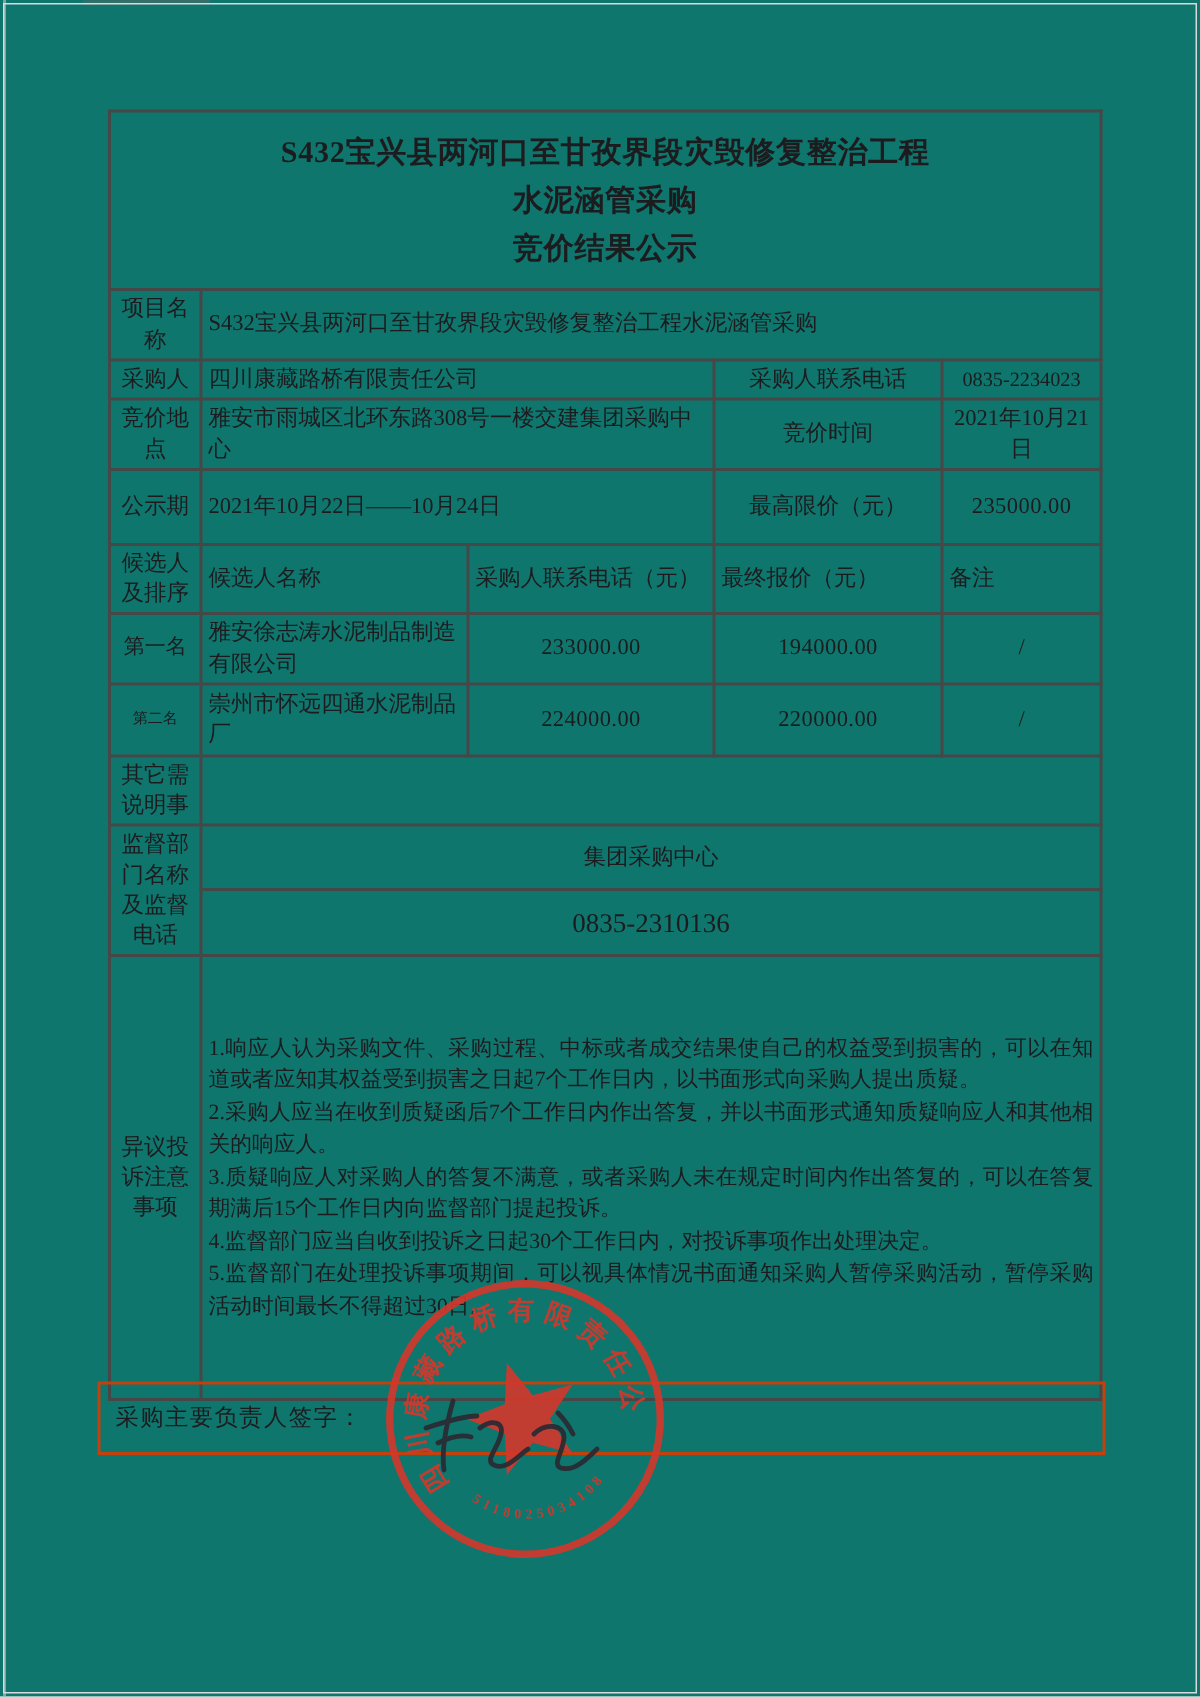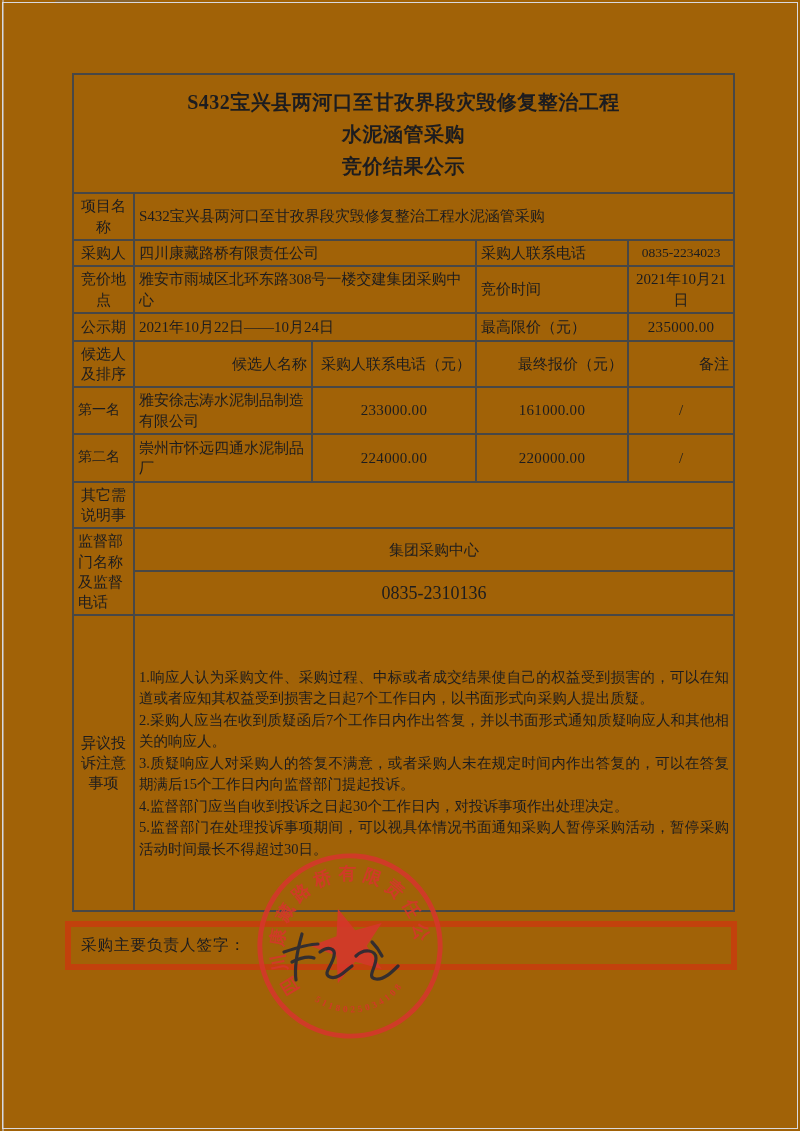--- a/index.html
+++ b/index.html
@@ -1,42 +1,42 @@
 <!DOCTYPE html>
 <html><head>
 <meta charset="utf-8">
 <style>
   * { margin:0; padding:0; box-sizing:border-box; }
   html,body { width:800px; height:1131px; background:#ffffff; overflow:hidden; }
   body { font-family:"Liberation Serif","DejaVu Serif",serif; color:#1c1c1f; position:relative; }
 
-  .scan-page { position:absolute; inset:0; background:#a16207; }
+  .scan-page { position:absolute; inset:0; background:#0f766e; }
   .scan-frame { position:absolute; inset:2px; border:1px solid #d9d9de; pointer-events:none; }
   .scan-edge-left { position:absolute; left:2px; top:0; width:2px; height:1131px; background:#c5c5cc; opacity:.6; }
   .scan-smudge-top { position:absolute; left:55px; top:0; width:85px; height:3px; background:#666; opacity:.45; border-radius:2px; transform:rotate(-.4deg); }
 
   table.doc { position:absolute; left:72px; top:73px; width:661px; border-collapse:collapse; table-layout:fixed; }
   table.doc td { border:2px solid #474747; vertical-align:middle; font-size:15px; line-height:1.35; padding:2px 4px; }
 
   .title-cell { text-align:center; vertical-align:middle; }
   .title-line { font-weight:700; font-size:20px; line-height:32px; letter-spacing:.5px; }
 
   td.lab { text-align:center; padding-left:6px; padding-right:2px; }
-  td.lab-c { text-align:left; padding:2px 2px; }
+  td.lab-c { text-align:center; padding:2px 2px; }
   td.val { text-align:left; padding-left:8px; }
   td.val-c { text-align:center;font-family:Liberation Serif, serif; }
   td.num { text-align:center; font-size:13px; letter-spacing:.3px; }
   td.small-date { text-align:center; font-size:12.5px; padding:2px 1px; }
   td.cand-name { font-size:13px; line-height:1.5; padding:2px 3px; }
-  td.head-c { text-align:right; }
+  td.head-c { text-align:left; }
 
   td.objection-cell { padding:8px 6px 8px 8px; }
   .objection-text p { font-size:14.5px; line-height:21.5px; text-align:justify; }
 
-  .sign-row { position:absolute; left:65px; top:921px; width:672px; height:49px; border:6px solid #c2410c; background:transparent; display:flex; align-items:center;text-align:right; }
+  .sign-row { position:absolute; left:65px; top:921px; width:672px; height:49px; border:2px solid #c2410c; background:transparent; display:flex; align-items:center;text-align:right; }
   .sign-label { font-size:15.5px; padding-left:10px; letter-spacing:1px; }
 
   .signature-ink { position:absolute; left:272px; top:922px; width:140px; height:70px; z-index:3; }
   .seal { position:absolute; left:252px; top:848px; width:196px; height:196px; z-index:2; transform:rotate(-18deg); opacity:.9; }
   .seal text { font-family:"Liberation Serif","DejaVu Serif",serif; }
 </style>
 </head>
 <body>
 
 <div class="scan-page">
@@ -74,45 +74,45 @@
       <td class="val-c" style="font-size:13.5px">0835-2234023</td>
     </tr>
 
     <tr style="height:44px">
       <td class="lab">竞价地点</td>
       <td colspan="2" class="val">雅安市雨城区北环东路308号一楼交建集团采购中心</td>
       <td class="lab-c">竞价时间</td>
       <td class="small-date">2021年10月21日</td>
     </tr>
 
-    <tr style="height:28px">
+    <tr style="height:50px">
       <td class="lab">公示期</td>
       <td colspan="2" class="val">2021年10月22日——10月24日</td>
       <td class="lab-c">最高限价（元）</td>
       <td class="num">235000.00</td>
     </tr>
 
     <tr style="height:42px">
       <td class="lab">候选人及排序</td>
       <td class="head-c">候选人名称</td>
       <td class="head-c">采购人联系电话（元）</td>
       <td class="head-c">最终报价（元）</td>
       <td class="head-c">备注</td>
     </tr>
 
     <tr style="height:40px">
       <td class="lab-c" style="font-size:14px">第一名</td>
       <td class="cand-name">雅安徐志涛水泥制品制造有限公司</td>
       <td class="num">233000.00</td>
-      <td class="num">161000.00</td>
+      <td class="num">194000.00</td>
       <td class="val-c">/</td>
     </tr>
 
     <tr style="height:48px">
-      <td class="lab-c" style="font-size:14px">第二名</td>
+      <td class="lab-c" style="font-size:10px">第二名</td>
       <td class="cand-name">崇州市怀远四通水泥制品厂</td>
       <td class="num">224000.00</td>
       <td class="num">220000.00</td>
       <td class="val-c">/</td>
     </tr>
 
     <tr style="height:40px">
       <td class="lab">其它需说明事</td>
       <td colspan="4" class="val"></td>
     </tr>

